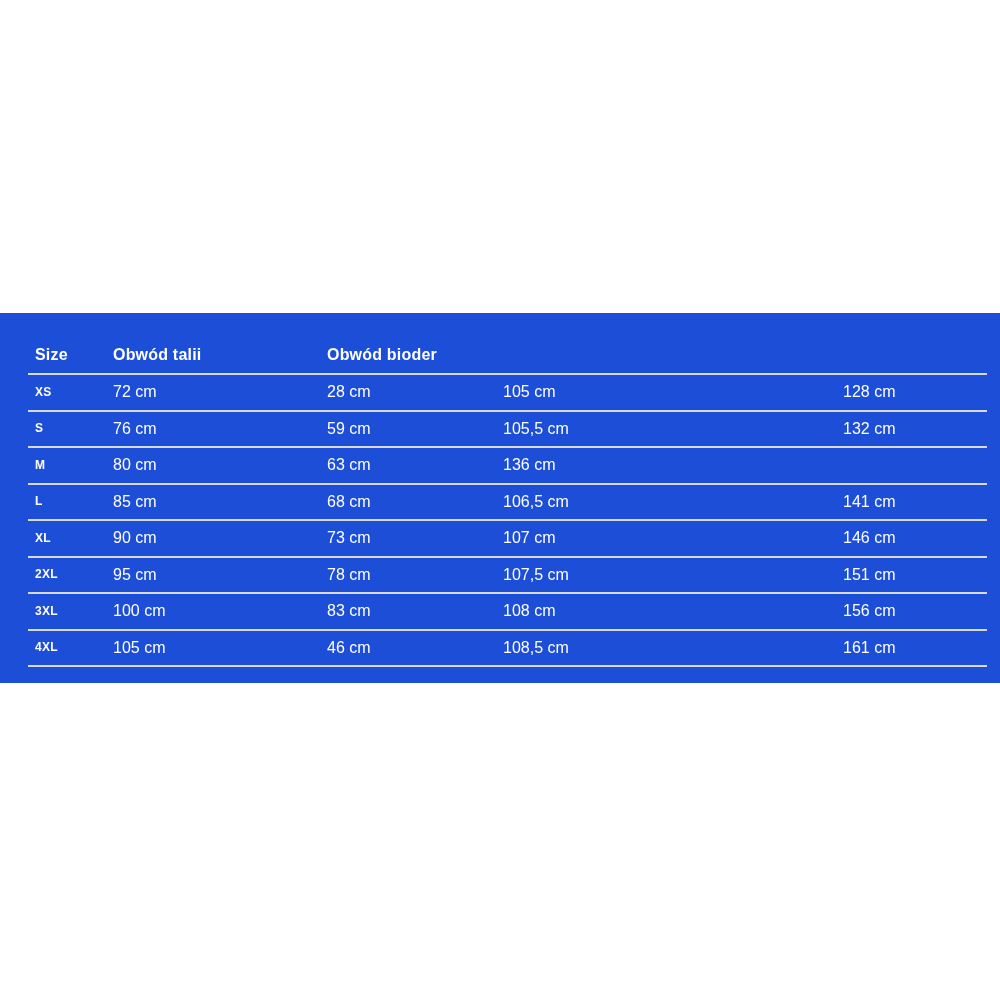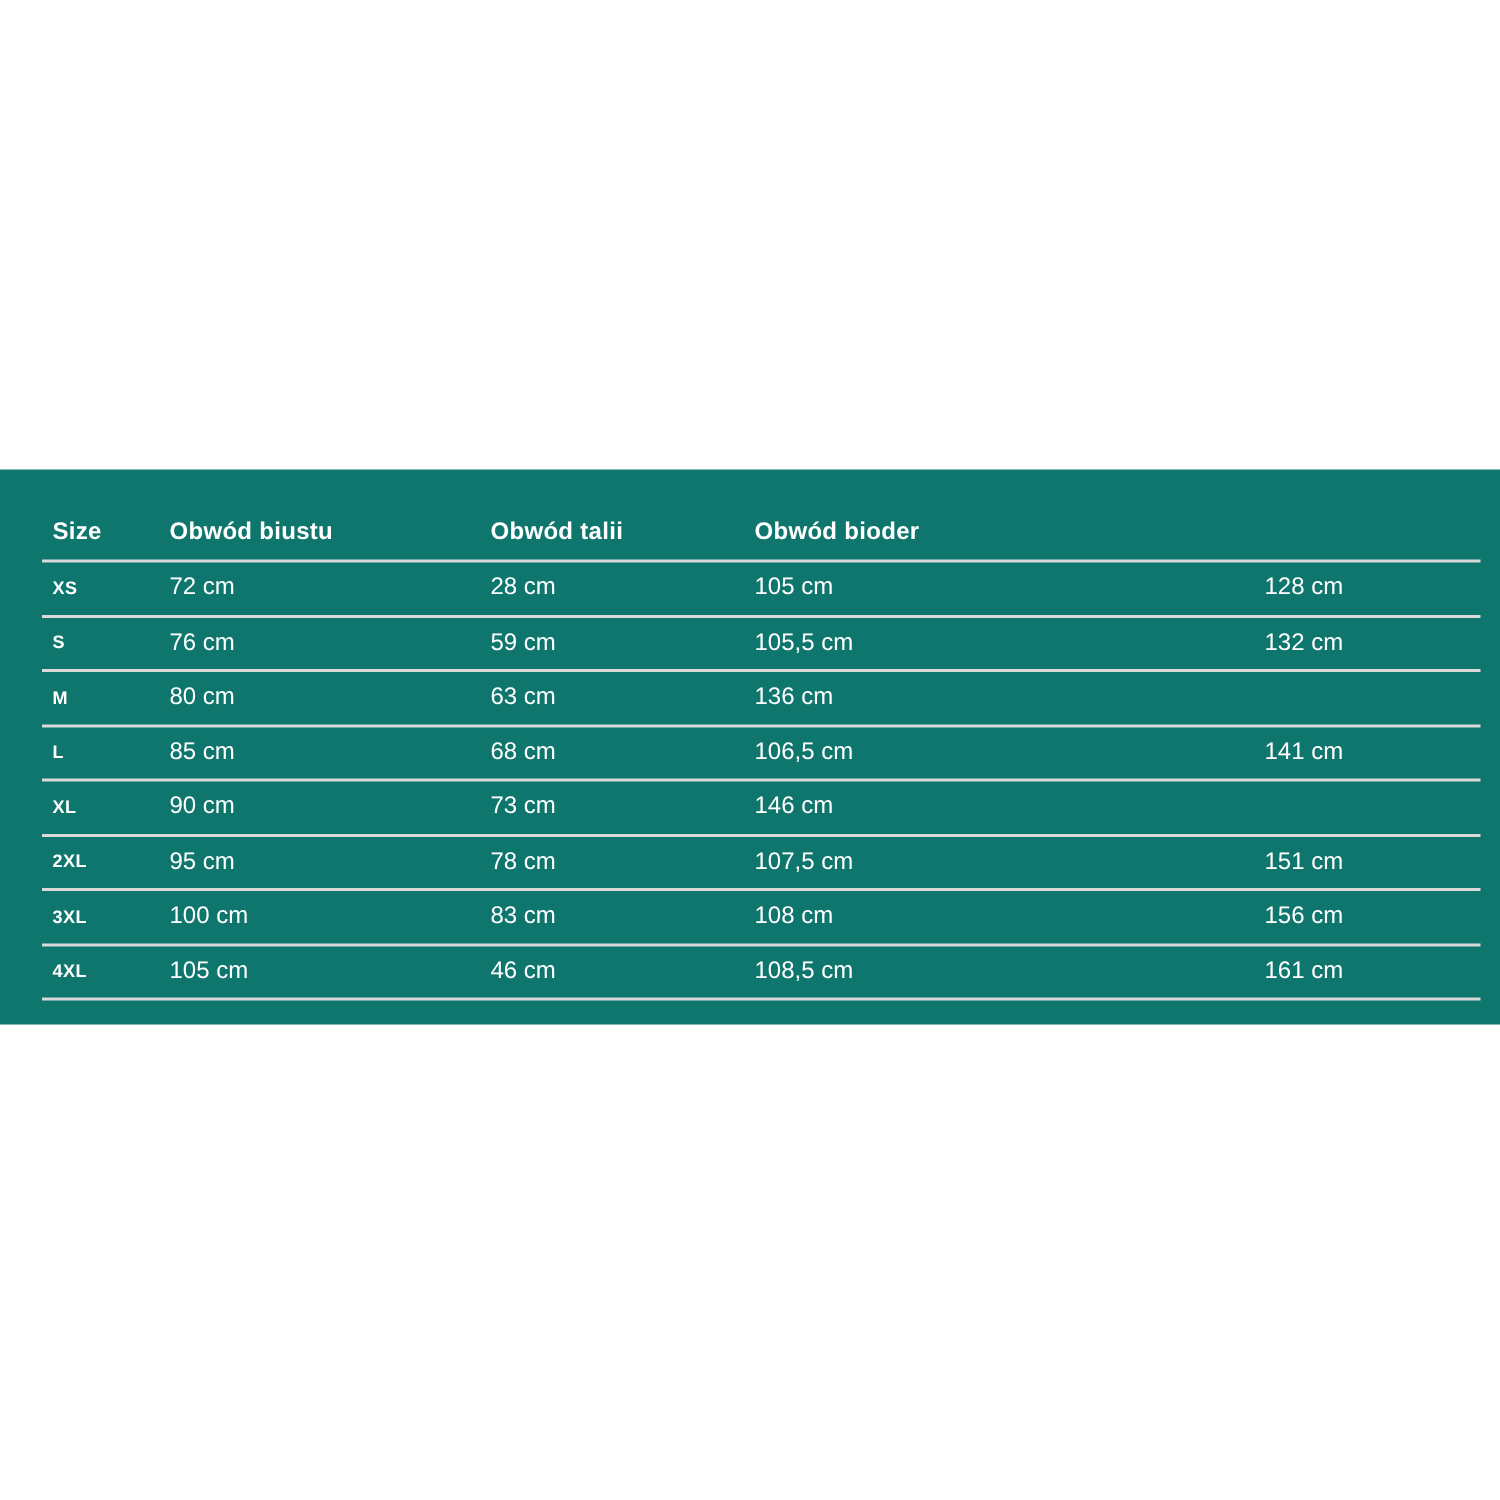--- a/index.html
+++ b/index.html
@@ -9,21 +9,21 @@
     font-family: "Liberation Sans", sans-serif;
     position: relative;
     overflow: hidden;
   }
   .band {
     position: absolute;
     left: 0;
     top: 313px;
     width: 1000px;
     height: 370px;
-    background: #0f766e;
+    background: #1d4ed8;
   }
   .table {
     position: absolute;
     left: 28px;
     top: 0;
     width: 959px;
   }
   .row {
     display: grid;
     grid-template-columns: 78px 214px 176px 340px 1fr;
@@ -56,21 +56,20 @@
   }
 </style>
 </head>
 <body>
 
 <div class="band">
   <div class="table">
 
     <div class="row header">
       <div class="cell">Size</div>
-      <div class="cell">Obwód biustu</div>
       <div class="cell">Obwód talii</div>
       <div class="cell">Obwód bioder</div>
     </div>
 
     <div class="row">
       <div class="cell size">XS</div>
       <div class="cell">72 cm</div>
       <div class="cell">28 cm</div>
       <div class="cell">105 cm</div>
       <div class="cell">128 cm</div>
@@ -96,20 +95,21 @@
       <div class="cell">85 cm</div>
       <div class="cell">68 cm</div>
       <div class="cell">106,5 cm</div>
       <div class="cell">141 cm</div>
     </div>
 
     <div class="row">
       <div class="cell size">XL</div>
       <div class="cell">90 cm</div>
       <div class="cell">73 cm</div>
+      <div class="cell">107 cm</div>
       <div class="cell">146 cm</div>
     </div>
 
     <div class="row">
       <div class="cell size">2XL</div>
       <div class="cell">95 cm</div>
       <div class="cell">78 cm</div>
       <div class="cell">107,5 cm</div>
       <div class="cell">151 cm</div>
     </div>

